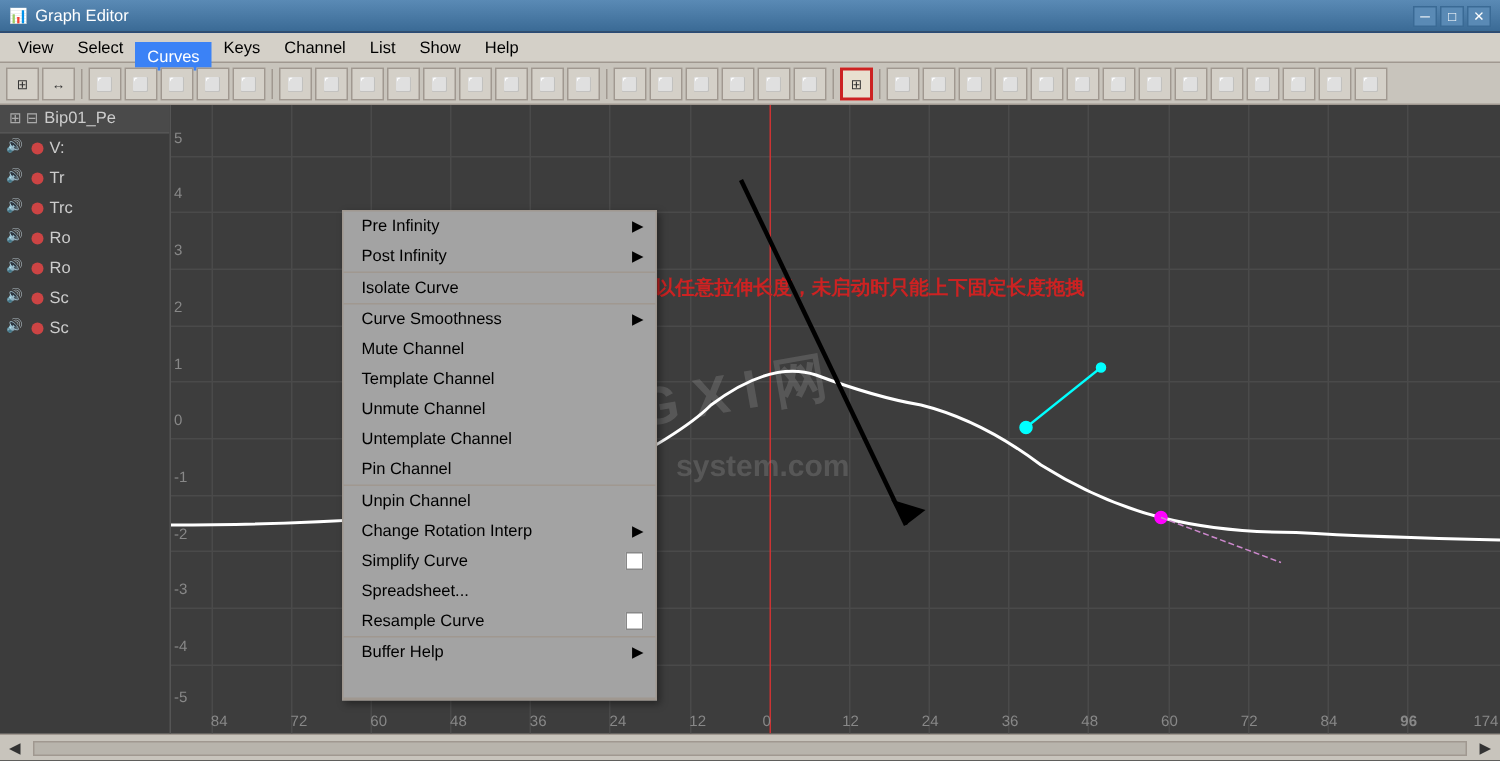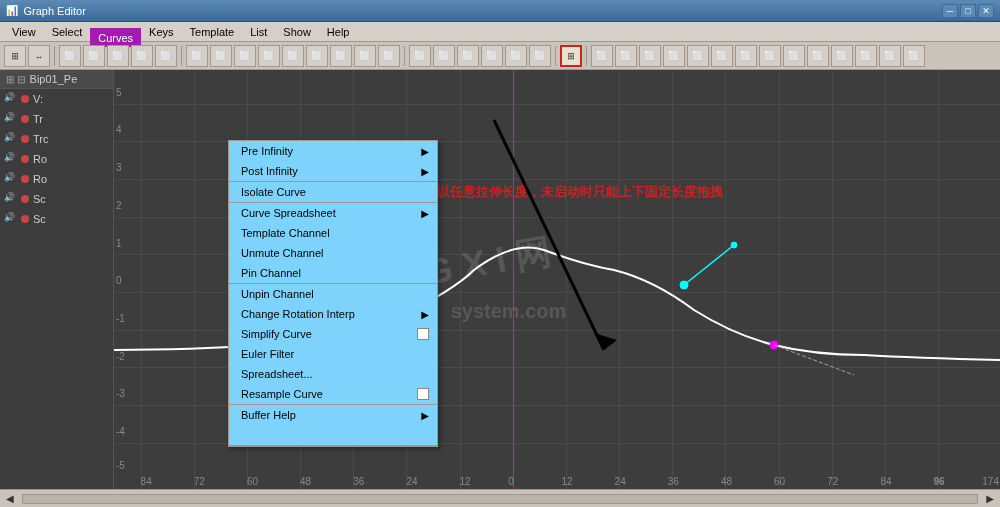--- a/index.html
+++ b/index.html
@@ -58,21 +58,21 @@
       padding: 2px 8px;
       font-size: 11px;
       color: #000;
       cursor: pointer;
       height: 100%;
       display: flex;
       align-items: center;
       text-align: center;
     }
     .menu-item.active {
-      background: #a21caf;
+      background: #3b82f6;
       color: white;
       margin-top: 12px;
     }
 
     
     #toolbar {
       background: #c8c4bc;
       height: 28px;
       display: flex;
       align-items: center;
@@ -197,21 +197,21 @@
       font-size: 36px;
       font-weight: bold;
     }
 
     
     #dropdown-menu {
       position: absolute;
       top: 70px;
       left: 114px;
       width: 210px;
-      background: #7dd3fc;
+      background: #a3a3a3;
       border: 1px solid #a09890;
       box-shadow: 2px 2px 5px rgba(0,0,0,0.4);
       z-index: 100;
     }
     .menu-section {
       border-bottom: 1px solid #a09890;
     }
     .dropdown-item {
       display: flex;
       align-items: center;
@@ -277,21 +277,21 @@
     <div class="win-btn">□</div>
     <div class="win-btn">✕</div>
   </div>
 </div>
 
 <div id="menu-bar">
   <div class="menu-item">View</div>
   <div class="menu-item">Select</div>
   <div class="menu-item active">Curves</div>
   <div class="menu-item">Keys</div>
-  <div class="menu-item">Template</div>
+  <div class="menu-item">Channel</div>
   <div class="menu-item">List</div>
   <div class="menu-item">Show</div>
   <div class="menu-item">Help</div>
 </div>
 
 <div id="toolbar">
   <div class="toolbar-btn">⊞</div>
   <div class="toolbar-btn">↔</div>
   <div class="toolbar-sep"></div>
   <div class="toolbar-btn">⬜</div>
@@ -477,48 +477,51 @@
       </div>
 
       <div class="menu-section">
         <div class="dropdown-item">
           <span>Isolate Curve</span>
         </div>
       </div>
 
       <div class="menu-section">
         <div class="dropdown-item">
-          <span>Curve Spreadsheet</span>
+          <span>Curve Smoothness</span>
           <span class="arrow">▶</span>
         </div>
         <div class="dropdown-item">
+          <span>Mute Channel</span>
+        </div>
+        <div class="dropdown-item">
           <span>Template Channel</span>
         </div>
         <div class="dropdown-item">
           <span>Unmute Channel</span>
+        </div>
+        <div class="dropdown-item">
+          <span>Untemplate Channel</span>
         </div>
         <div class="dropdown-item">
           <span>Pin Channel</span>
         </div>
       </div>
 
       <div class="menu-section">
         <div class="dropdown-item">
           <span>Unpin Channel</span>
         </div>
         <div class="dropdown-item">
           <span>Change Rotation Interp</span>
           <span class="arrow">▶</span>
         </div>
         <div class="dropdown-item">
           <span>Simplify Curve</span>
           <span class="checkbox-sq"></span>
-        </div>
-        <div class="dropdown-item">
-          <span>Euler Filter</span>
         </div>
         <div class="dropdown-item">
           <span>Spreadsheet...</span>
         </div>
         <div class="dropdown-item">
           <span>Resample Curve</span>
           <span class="checkbox-sq"></span>
         </div>
       </div>
 

